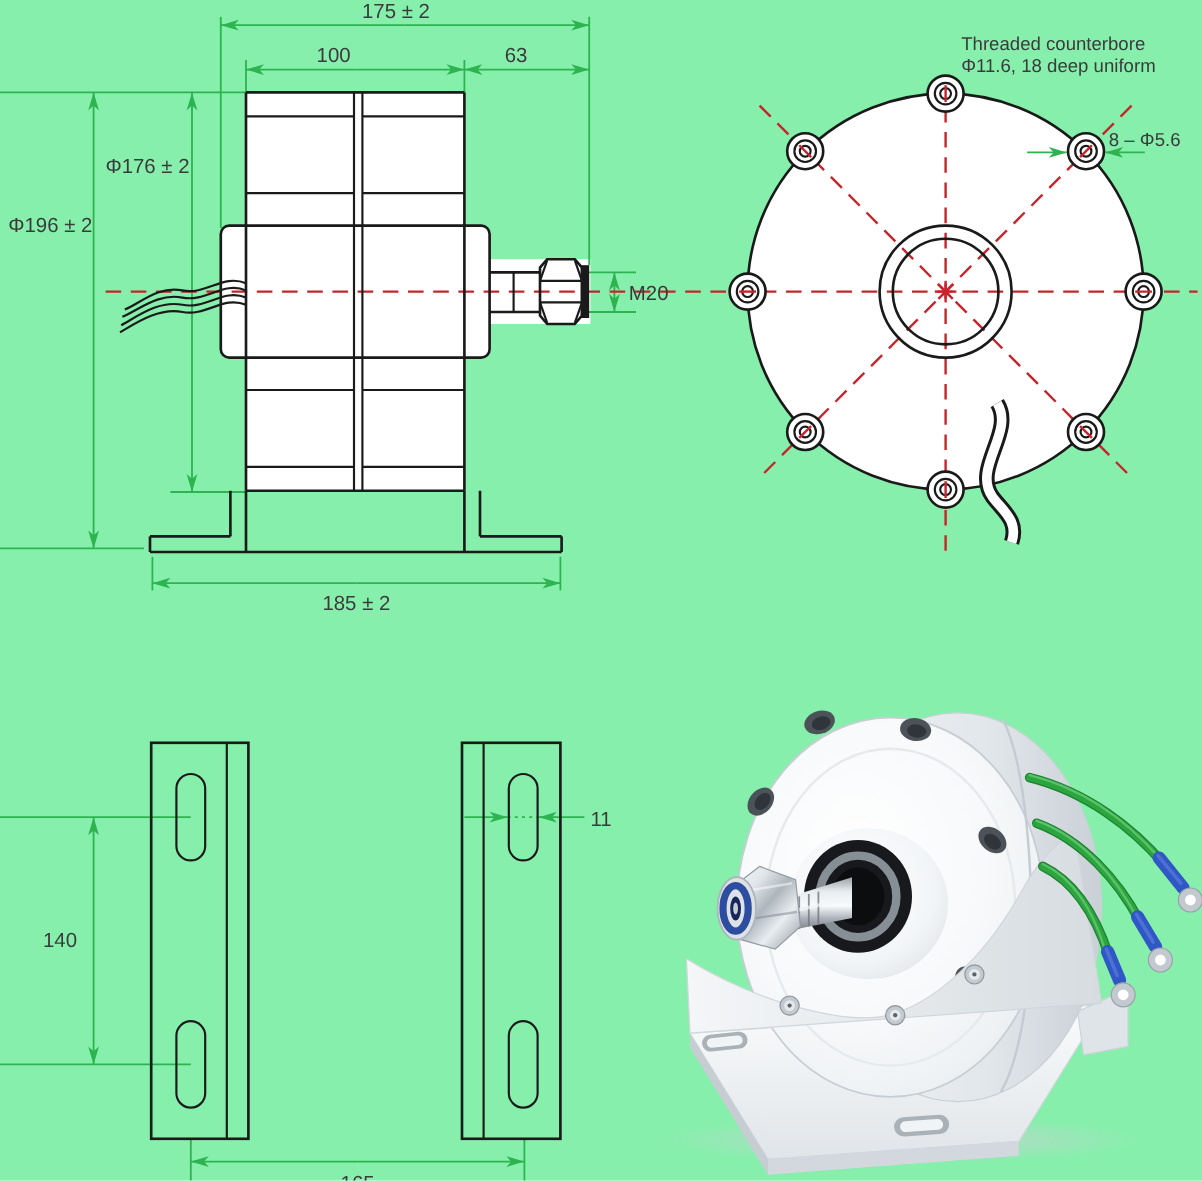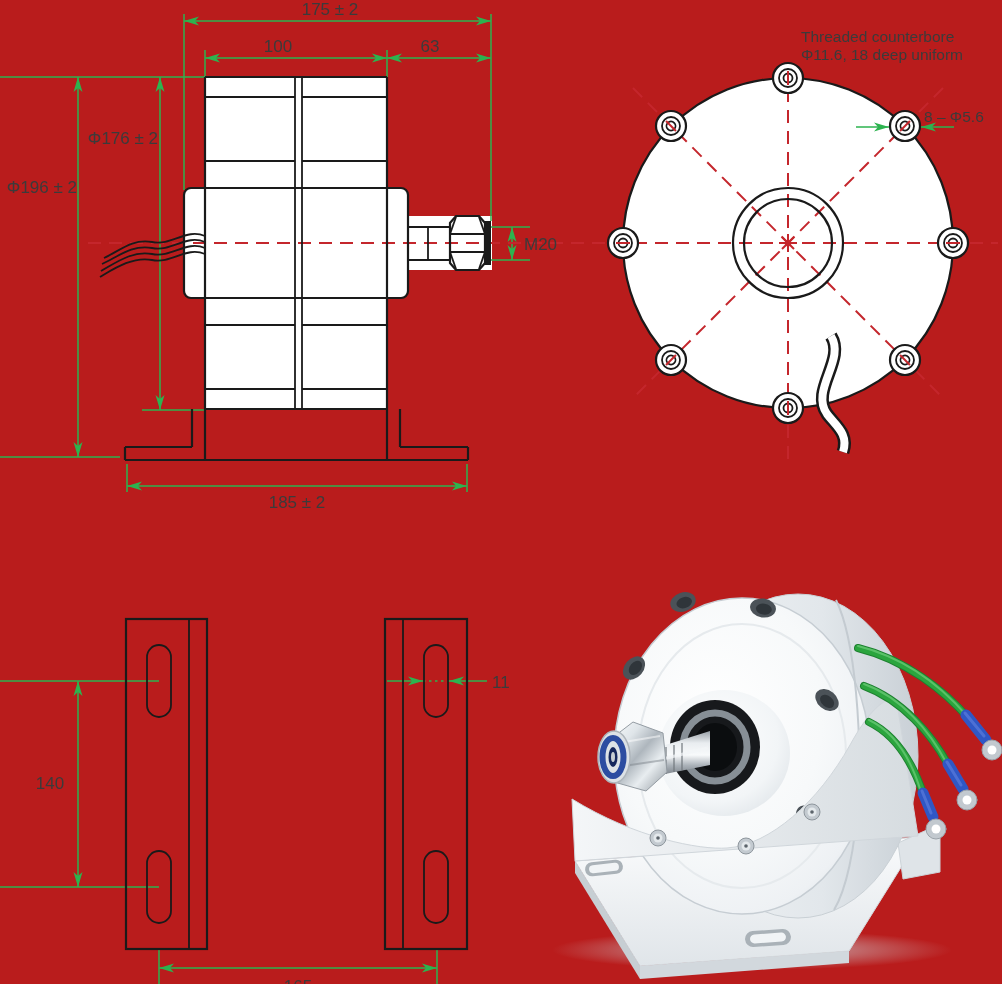--- a/index.html
+++ b/index.html
@@ -1,16 +1,16 @@
 <!DOCTYPE html>
 <html><head>
 <meta charset="utf-8">
 <style>
   html,body { margin:0; padding:0; background:#ffffff; }
-  .stage { position:relative; width:1002px; height:984px; background:#b91c1c; overflow:hidden; }
+  .stage { position:relative; width:1002px; height:984px; background:#86efac; overflow:hidden; }
   svg { position:absolute; left:0; top:0; display:block; }
   text { font-family:"Liberation Sans", sans-serif; fill:#3b3b3b; }
   .t  { font-size:17px; }
   .tn { font-size:15.5px; }
   .blk  { stroke:#1a1a1a; fill:none; stroke-width:2.2; }
   .blki { stroke:#1a1a1a; fill:none; stroke-width:1.8; }
   .grn  { stroke:#2db34f; fill:none; stroke-width:1.5; }
   .grnd { stroke:#2db34f; fill:none; stroke-width:1.4; stroke-dasharray:2.5 3.5; }
   .red  { stroke:#c4262c; fill:none; stroke-width:2; }
   .redd { stroke:#c4262c; fill:none; stroke-width:2; stroke-dasharray:13 8; }

